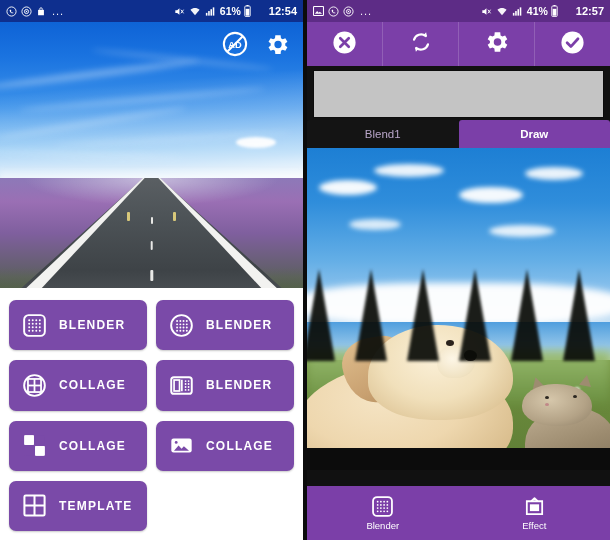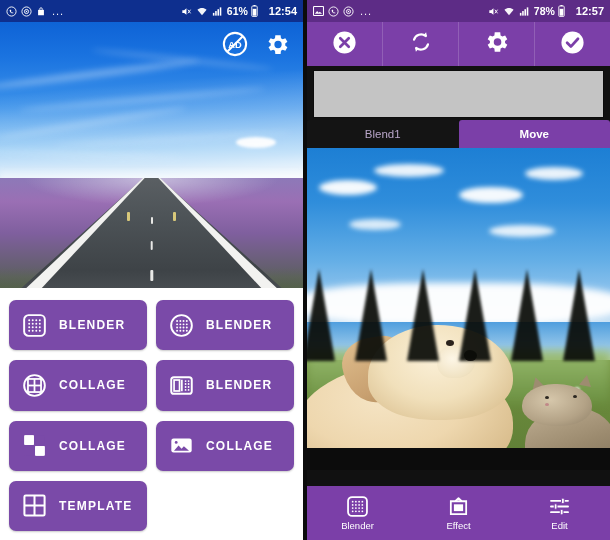--- a/index.html
+++ b/index.html
@@ -24,21 +24,21 @@
     font-size:10.5px; color:#ffffff;
     position:relative; z-index:30;
   }
   .sb-left  { background:#0e2f8e; }
   .sb-right { background:#5d2c86; }
   .sb-icons-l { display:flex; align-items:center; gap:4px; flex:0 0 auto; }
   .sb-spacer  { flex:1 1 auto; }
   .sb-icons-r { display:flex; align-items:center; gap:3.5px; flex:0 0 auto; }
   .sb-dots { font-size:11px; letter-spacing:1px; opacity:.95; margin-left:2px; }
   .sb-txt  { font-size:10.5px; font-weight:bold; letter-spacing:0; }
-  .sb-time { font-size:11px; font-weight:bold; margin-left:7px; }
+  .sb-time { font-size:11px; font-weight:bold; margin-left:14px; }
   .sb-glyph { display:inline-block; line-height:0; }
 
   
   .hero {
     position:relative; width:100%; height:288px; overflow:hidden;
     background:#f0abfc;
   }
   
   .hero-sky {
     position:absolute; inset:0 0 46% 0;
@@ -615,21 +615,21 @@
           </svg>
       </span>
       <span class="sb-glyph">
         <svg width="12" height="11" viewBox="0 0 24 24">
             <rect x="3" y="15" width="3.4" height="6" fill="#fff"></rect>
             <rect x="8" y="11" width="3.4" height="10" fill="#fff"></rect>
             <rect x="13" y="7" width="3.4" height="14" fill="#fff"></rect>
             <rect x="18" y="3" width="3.4" height="18" fill="#fff"></rect>
           </svg>
       </span>
-      <span class="sb-txt">78%</span>
+      <span class="sb-txt">41%</span>
       <span class="sb-glyph">
         <svg width="7" height="12" viewBox="0 0 12 22">
             <rect x="4" y="0" width="4" height="2" fill="#fff"></rect>
             <rect x="1" y="2" width="10" height="19" rx="1.5" fill="none" stroke="#fff" stroke-width="1.6"></rect>
             <rect x="2.6" y="7" width="6.8" height="12.6" fill="#fff"></rect>
           </svg>
       </span>
       <span class="sb-time">12:57</span>
     </div>
   </div>
@@ -672,21 +672,21 @@
 
   <div class="gray-strip-wrap">
     <div class="gray-strip"></div>
   </div>
 
   <div class="rtabs">
     <div class="rtab rtab-inactive">
       <span>Blend1</span>
     </div>
     <div class="rtab rtab-active">
-      <span>Move</span>
+      <span>Draw</span>
     </div>
   </div>
 
   <div class="rcanvas">
     <div class="salt-sky"></div>
     <div class="cloud c1"></div>
     <div class="cloud c2"></div>
     <div class="cloud c3"></div>
     <div class="cloud c4"></div>
     <div class="cloud c5"></div>
@@ -769,29 +769,16 @@
         <svg width="21" height="21" viewBox="0 0 26 26">
           <path d="M3.5 6.5h19v16h-19z" fill="none" stroke="#fff" stroke-width="2.2"></path>
           <path d="M9 6.5L13 2.8l4 3.7" fill="none" stroke="#fff" stroke-width="2.2" stroke-linejoin="round"></path>
           <rect x="7.3" y="10.3" width="11.4" height="8.4" fill="#fff"></rect>
         </svg>
       </span>
       <span class="rb-label">Effect</span>
     </div>
 
 
-    <div class="rb-item">
-      <span class="rb-icon">
-        <svg width="21" height="21" viewBox="0 0 26 26">
-          <line x1="2.5" y1="6" x2="23.5" y2="6" stroke="#fff" stroke-width="2.4" stroke-linecap="round"></line>
-          <line x1="2.5" y1="13" x2="23.5" y2="13" stroke="#fff" stroke-width="2.4" stroke-linecap="round"></line>
-          <line x1="2.5" y1="20" x2="23.5" y2="20" stroke="#fff" stroke-width="2.4" stroke-linecap="round"></line>
-          <rect x="15.5" y="2.7" width="3.4" height="6.6" rx="1.2" fill="#fff" stroke="#7b3fa8" stroke-width="1.2"></rect>
-          <rect x="6.5" y="9.7" width="3.4" height="6.6" rx="1.2" fill="#fff" stroke="#7b3fa8" stroke-width="1.2"></rect>
-          <rect x="14" y="16.7" width="3.4" height="6.6" rx="1.2" fill="#fff" stroke="#7b3fa8" stroke-width="1.2"></rect>
-        </svg>
-      </span>
-      <span class="rb-label">Edit</span>
-    </div>
 
 
   </div>
 </div>
 
 </body></html>

